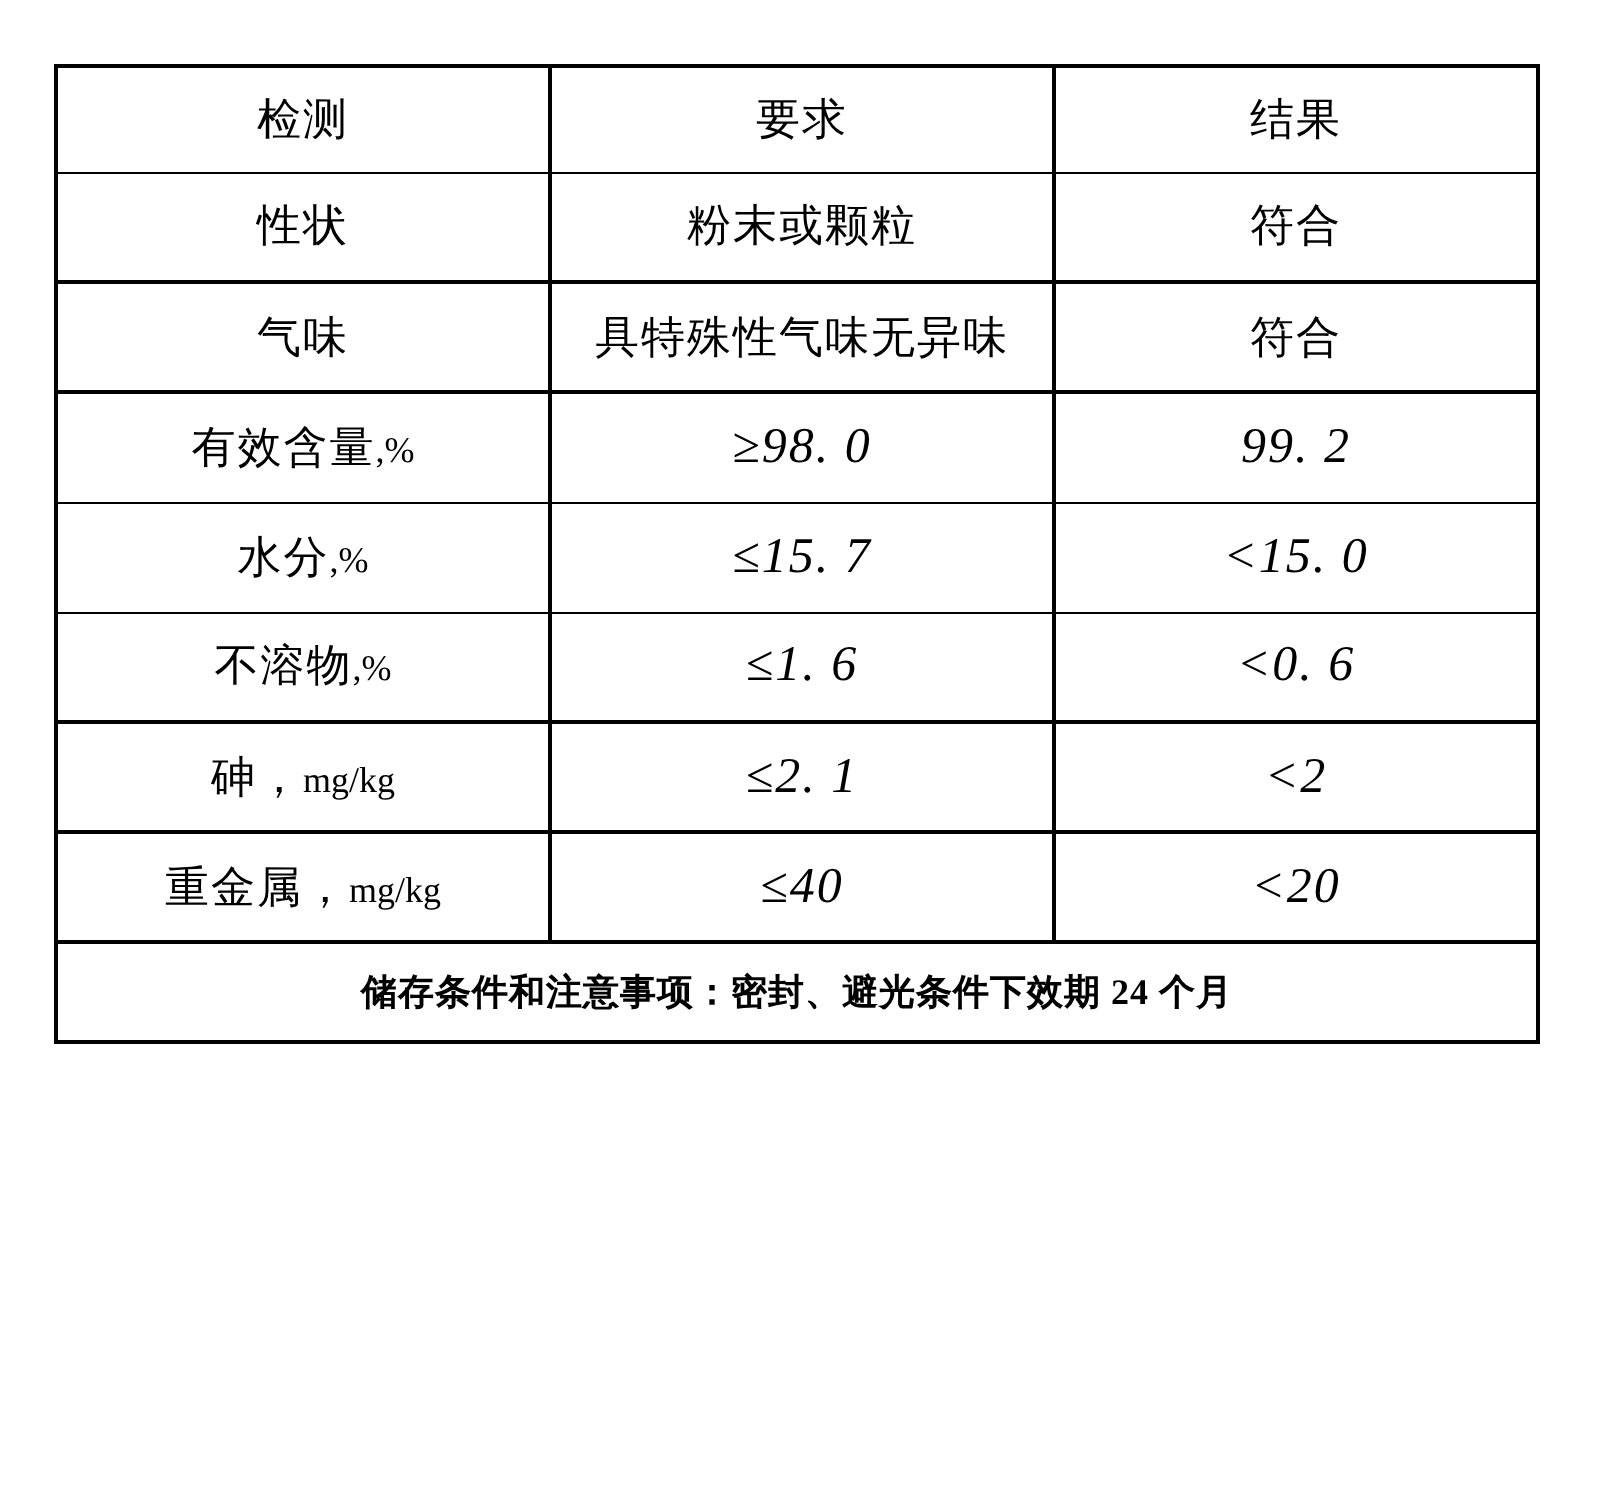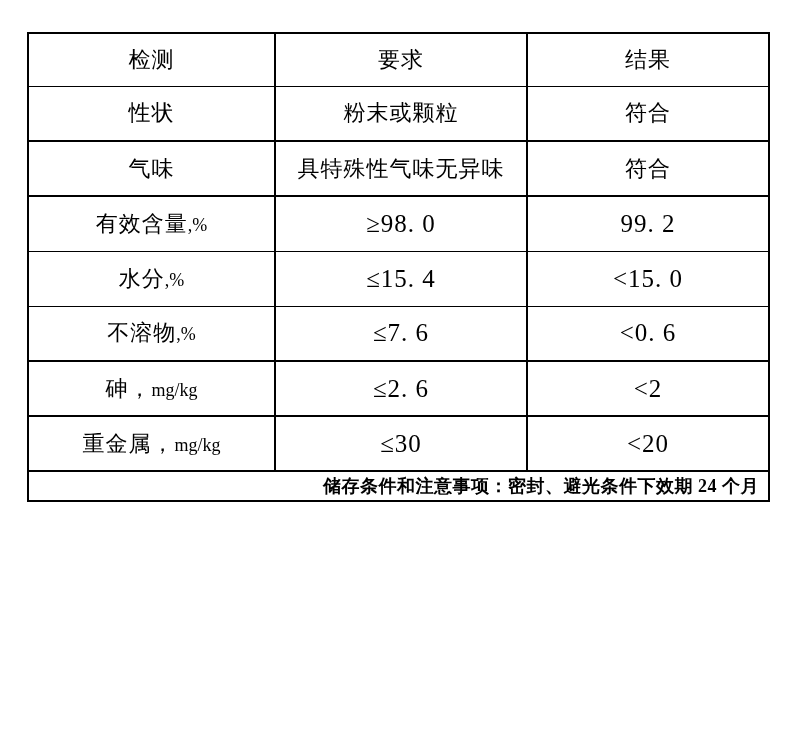--- a/index.html
+++ b/index.html
@@ -44,24 +44,25 @@
     font-size: 22px;
     letter-spacing: 1px;
   }
   .unit {
     font-size: 18px;
     letter-spacing: 0;
   }
   .num {
     font-size: 25px;
     letter-spacing: 1px;
+    font-style: italic;
   }
   .footer-row td {
-    text-align: right;
-    padding: 2px 9px;
+    text-align: center;
+    padding: 12px 9px;
     font-size: 18px;
     font-weight: bold;
     letter-spacing: 0.5px;
   }
 </style>
 </head>
 <body>
 
 <div class="page">
   <table class="qc">
@@ -91,40 +92,40 @@
       </tr>
 
       <tr>
         <td><span class="cjk">有效含量</span><span class="unit">,%</span></td>
         <td class="num">≥98. 0</td>
         <td class="num">99. 2</td>
       </tr>
 
       <tr>
         <td><span class="cjk">水分</span><span class="unit">,%</span></td>
-        <td class="num">≤15. 4</td>
+        <td class="num">≤15. 7</td>
         <td class="num">&lt;15. 0</td>
       </tr>
 
       <tr class="thick">
         <td><span class="cjk">不溶物</span><span class="unit">,%</span></td>
-        <td class="num">≤7. 6</td>
+        <td class="num">≤1. 6</td>
         <td class="num">&lt;0. 6</td>
       </tr>
 
       <tr class="thick">
         <td><span class="cjk">砷，</span><span class="unit">mg/kg</span></td>
-        <td class="num">≤2. 6</td>
+        <td class="num">≤2. 1</td>
         <td class="num">&lt;2</td>
       </tr>
 
 
       <tr class="thick">
         <td><span class="cjk">重金属，</span><span class="unit">mg/kg</span></td>
-        <td class="num">≤30</td>
+        <td class="num">≤40</td>
         <td class="num">&lt;20</td>
       </tr>
 
 
 
       <tr class="footer-row">
         <td colspan="3">储存条件和注意事项：密封、避光条件下效期 24 个月</td>
       </tr>
     </tbody>
   </table>

